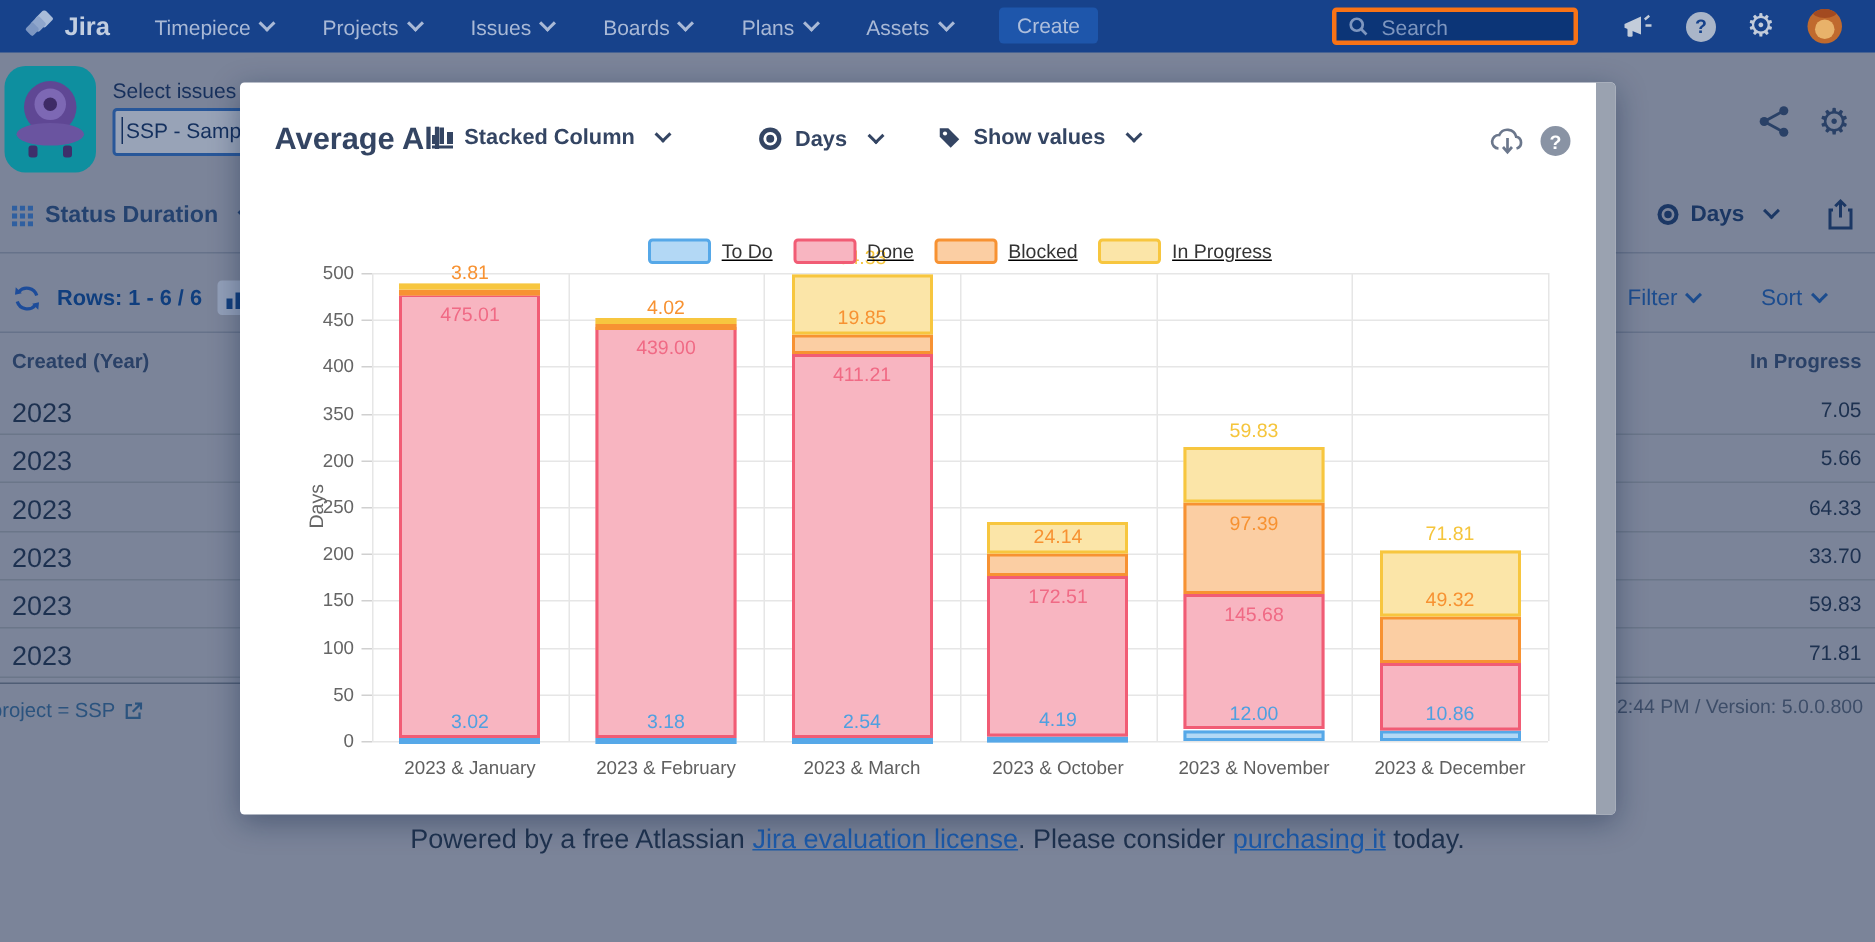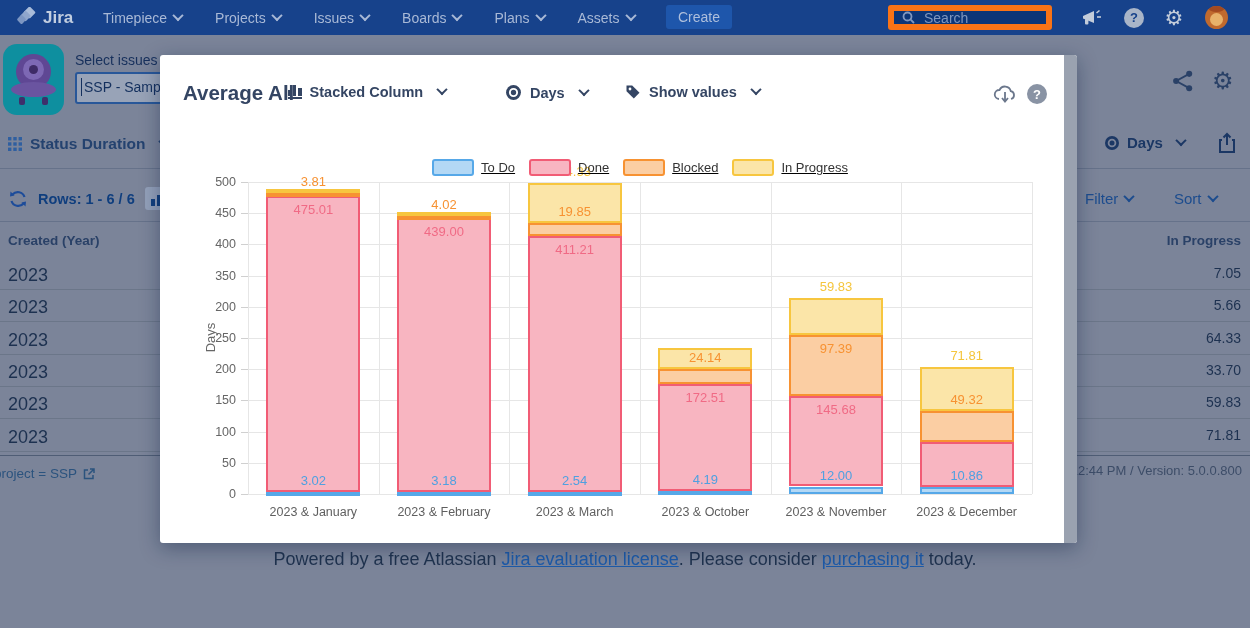--- a/index.html
+++ b/index.html
@@ -8,21 +8,21 @@
   
   .nav{position:absolute;top:0;left:0;width:1250px;height:35px;background:#17428B;z-index:3;}
   .nav-brand{position:absolute;left:16px;top:0;height:35px;display:flex;align-items:center;gap:6px;
              color:#C2CEE0;font-size:17px;font-weight:bold;}
   .nav-items{position:absolute;left:103px;top:0;height:35px;display:flex;align-items:center;}
   .nav-item{color:#A9B9D6;font-size:14px;margin-right:33px;display:flex;align-items:center;cursor:pointer;white-space:nowrap;}
   .chev{width:6px;height:6px;border-right:2px solid currentColor;border-bottom:2px solid currentColor;
         display:inline-block;transform:rotate(45deg) translate(-1px,-1px);margin-left:7px;margin-top:-2px;}
   .create-btn{position:absolute;left:666px;top:5px;height:24px;padding:0 12px;background:#1E56AB;border-radius:3px;
               color:#AEBFDC;font-size:14px;display:flex;align-items:center;}
-  .searchbox{position:absolute;left:888px;top:5px;width:164px;height:25px;background:#0C3577;border:6px solid #f97316;
+  .searchbox{position:absolute;left:888px;top:5px;width:164px;height:25px;background:#0C3577;border:3px solid #f97316;
              border-radius:3px;display:flex;align-items:center;padding:0 8px;box-sizing:border-box;gap:7px;}
   .searchbox input{background:transparent;border:none;outline:none;color:#7E96BF;font-size:14px;width:110px;
                    font-family:"Liberation Sans",sans-serif;}
   .searchbox input::placeholder{color:#7E96BF;}
   .navicon{position:absolute;top:0;height:35px;display:flex;align-items:center;justify-content:center;width:28px;}
   .qcircle{width:20px;height:20px;border-radius:50%;background:#A9B5C8;color:#16428B;font-weight:bold;font-size:13px;
            display:flex;align-items:center;justify-content:center;}
   
   .pline{position:absolute;left:0;width:1250px;height:1px;background:#66728A;z-index:1;}
   .ptext{position:absolute;z-index:1;}

